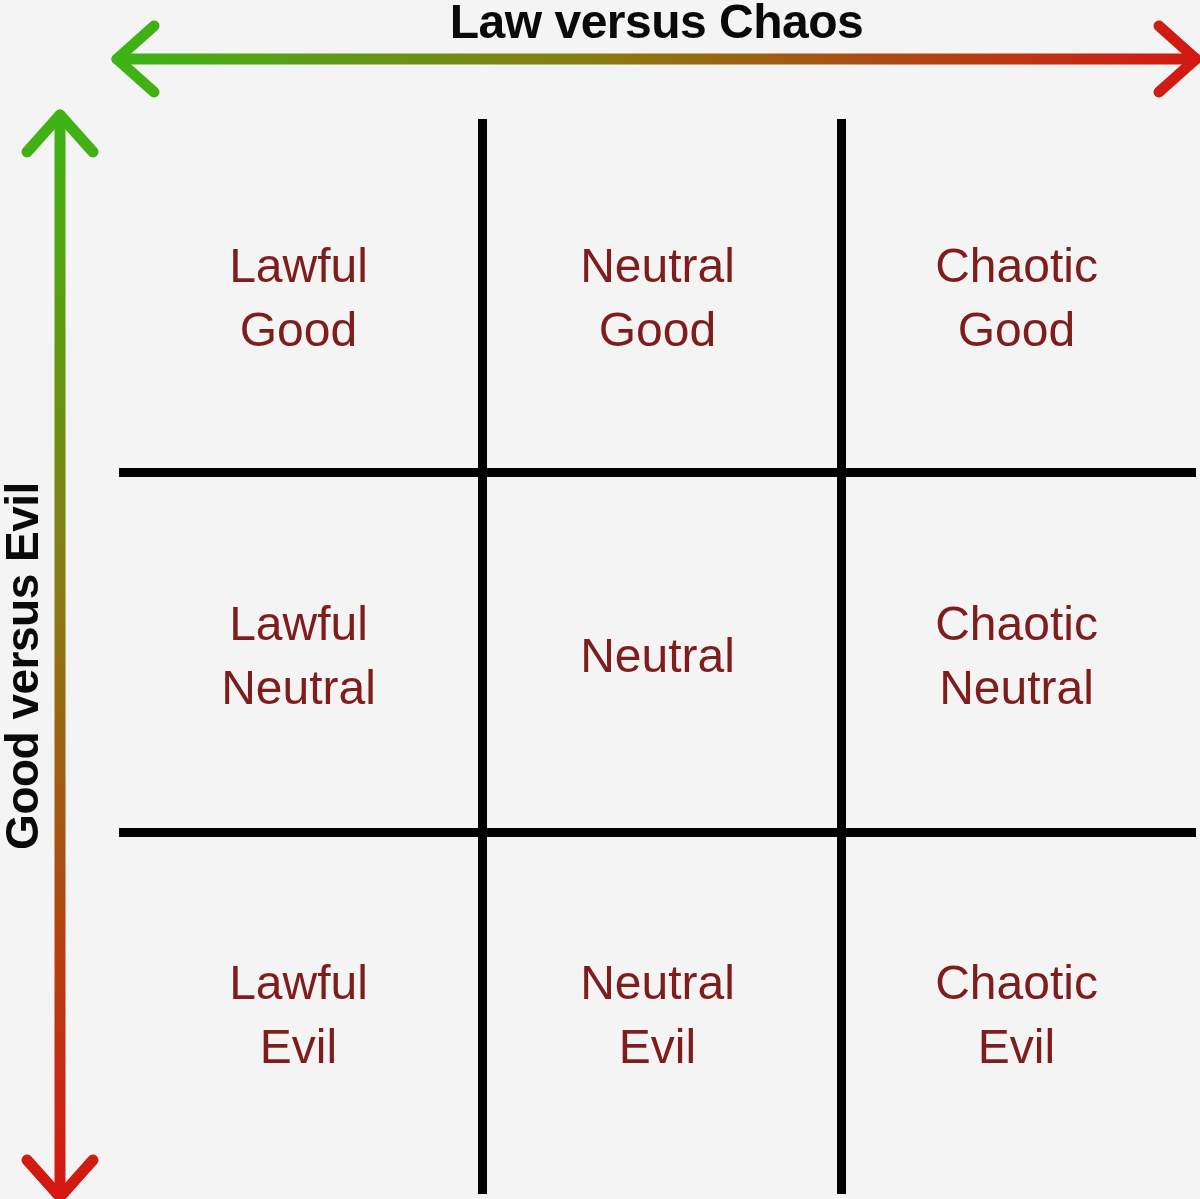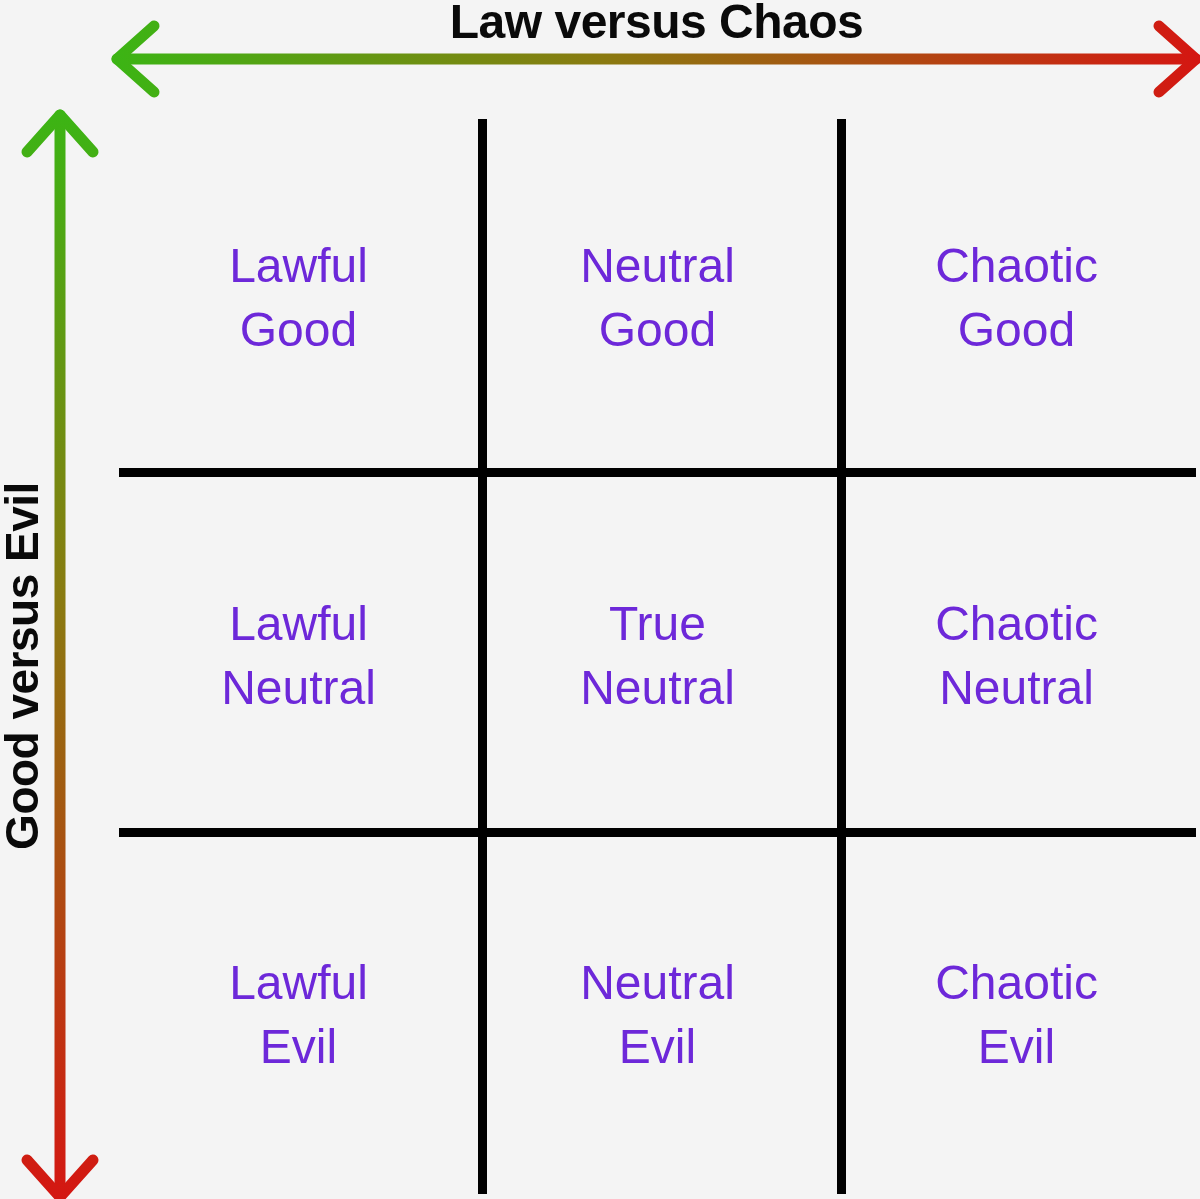--- a/index.html
+++ b/index.html
@@ -42,21 +42,21 @@
   }
   .cell{
     display:flex;
     flex-direction:column;
     align-items:center;
     justify-content:center;
     text-align:center;
     font-size:48px;
     line-height:64px;
     font-weight:400;
-    color:#6d28d9;
+    color:#7f1d1d;
   }
 </style>
 </head>
 <body>
 
 <div class="axis-title-h">Law versus Chaos</div>
 
 <div class="axis-title-v">Good versus Evil</div>
 
 <svg class="diagram-svg" width="1200" height="1199" viewBox="0 0 1200 1199">
@@ -104,21 +104,20 @@
   </div>
   <div class="cell">
     <span>Chaotic</span>
     <span>Good</span>
   </div>
   <div class="cell">
     <span>Lawful</span>
     <span>Neutral</span>
   </div>
   <div class="cell">
-    <span>True</span>
     <span>Neutral</span>
   </div>
   <div class="cell">
     <span>Chaotic</span>
     <span>Neutral</span>
   </div>
   <div class="cell">
     <span>Lawful</span>
     <span>Evil</span>
   </div>

